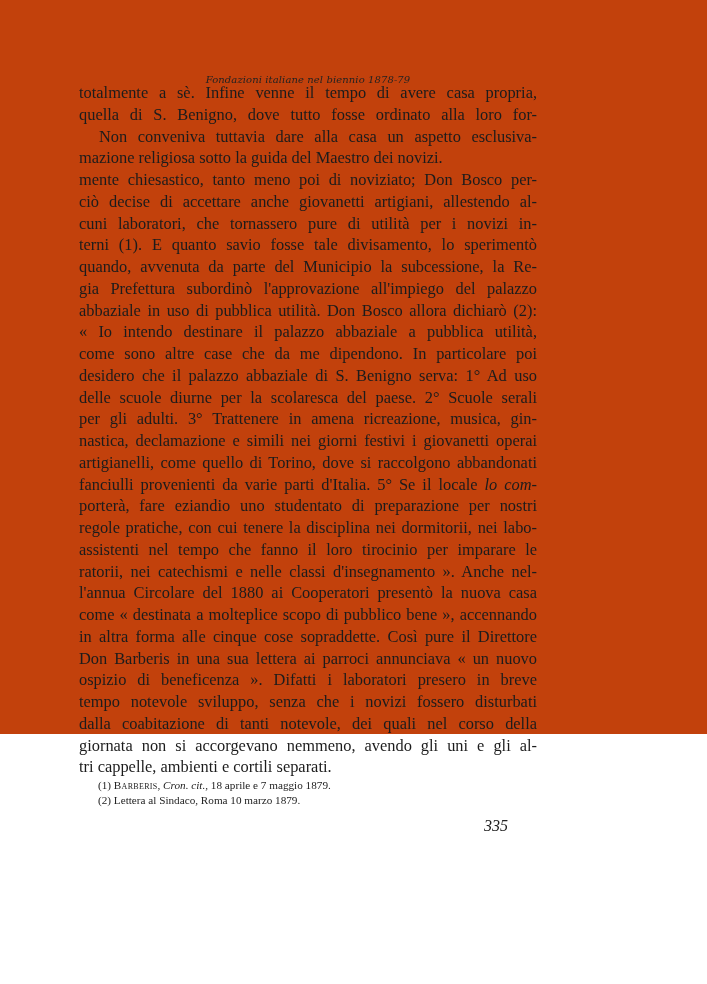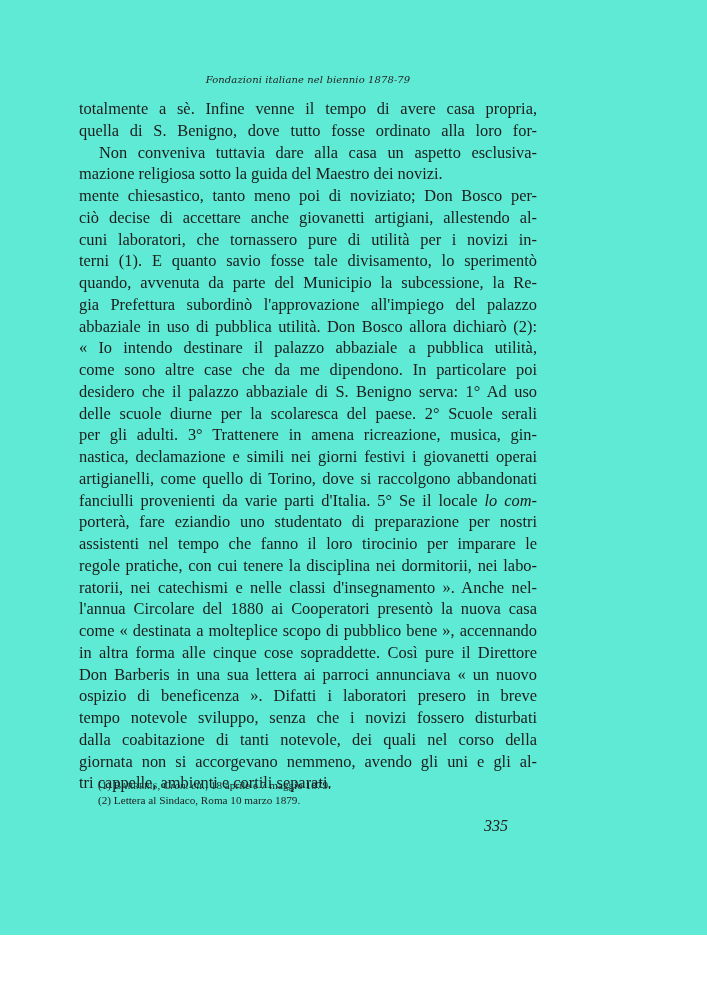--- a/index.html
+++ b/index.html
@@ -1,24 +1,24 @@
 <!DOCTYPE html>
 <html><head>
 <meta charset="utf-8">
 <style>
   html, body { margin: 0; padding: 0; background: #ffffff; }
   body { width: 707px; height: 984px; position: relative; overflow: hidden; color: #1a1a1a; }
-  .page { position: absolute; left: 0; top: 0; width: 707px; height: 935px; background: #5eead4; }
+  .page { position: absolute; left: 0; top: 0; width: 707px; height: 734px; background: #c2410c; }
   .running-head {
     position: absolute; left: 79px; width: 458px; top: 74px;
     text-align: center; font-family: "DejaVu Serif", serif; font-style: italic;
     font-size: 10px; letter-spacing: 0.1px; color: #222;
   }
   .body-text {
-    position: absolute; left: 79px; top: 98px; width: 458px;
+    position: absolute; left: 79px; top: 82px; width: 458px;
     font-family: "Liberation Serif", serif; font-size: 16.4px; line-height: 21.75px; color: #1c1c1c;
   }
   .line { display: block; white-space: nowrap; text-align: justify; text-align-last: justify; height: 21.75px; }
   .line.last { text-align-last: left; }
   .line.indent { padding-left: 20px; }
   .footnotes {
     position: absolute; left: 98px; top: 778px; width: 440px;
     font-family: "Liberation Serif", serif; font-size: 11.2px; line-height: 15px; color: #222;
   }
   .fn { display: block; white-space: nowrap; }
@@ -49,22 +49,22 @@
       <span class="line"><span>abbaziale in uso di pubblica utilità. Don Bosco allora dichiarò (2):</span></span>
       <span class="line"><span>« Io intendo destinare il palazzo abbaziale a pubblica utilità,</span></span>
       <span class="line"><span>come sono altre case che da me dipendono. In particolare poi</span></span>
       <span class="line"><span>desidero che il palazzo abbaziale di S. Benigno serva: 1° Ad uso</span></span>
       <span class="line"><span>delle scuole diurne per la scolaresca del paese. 2° Scuole serali</span></span>
       <span class="line"><span>per gli adulti. 3° Trattenere in amena ricreazione, musica, gin-</span></span>
       <span class="line"><span>nastica, declamazione e simili nei giorni festivi i giovanetti operai</span></span>
       <span class="line"><span>artigianelli, come quello di Torino, dove si raccolgono abbandonati</span></span>
       <span class="line"><span>fanciulli provenienti da varie parti d'Italia. 5° Se il locale </span><em>lo com-</em></span>
       <span class="line"><span>porterà, fare eziandio uno studentato di preparazione per nostri</span></span>
+      <span class="line"><span>regole pratiche, con cui tenere la disciplina nei dormitorii, nei labo-</span></span>
       <span class="line"><span>assistenti nel tempo che fanno il loro tirocinio per imparare le</span></span>
-      <span class="line"><span>regole pratiche, con cui tenere la disciplina nei dormitorii, nei labo-</span></span>
       <span class="line"><span>ratorii, nei catechismi e nelle classi d'insegnamento ». Anche nel-</span></span>
       <span class="line"><span>l'annua Circolare del 1880 ai Cooperatori presentò la nuova casa</span></span>
       <span class="line"><span>come « destinata a molteplice scopo di pubblico bene », accennando</span></span>
       <span class="line"><span>in altra forma alle cinque cose sopraddette. Così pure il Direttore</span></span>
       <span class="line"><span>Don Barberis in una sua lettera ai parroci annunciava « un nuovo</span></span>
       <span class="line"><span>ospizio di beneficenza ». Difatti i laboratori presero in breve</span></span>
       <span class="line"><span>tempo notevole sviluppo, senza che i novizi fossero disturbati</span></span>
       <span class="line"><span>dalla coabitazione di tanti notevole, dei quali nel corso della</span></span>
       <span class="line"><span>giornata non si accorgevano nemmeno, avendo gli uni e gli al-</span></span>
       <span class="line last"><span>tri cappelle, ambienti e cortili separati.</span></span>

